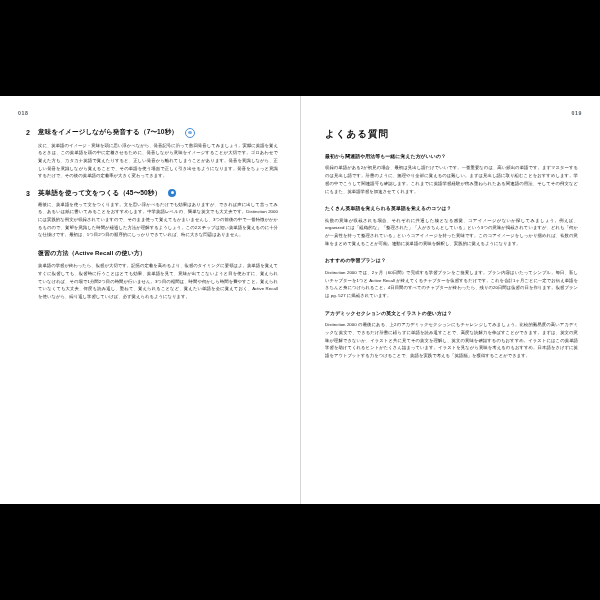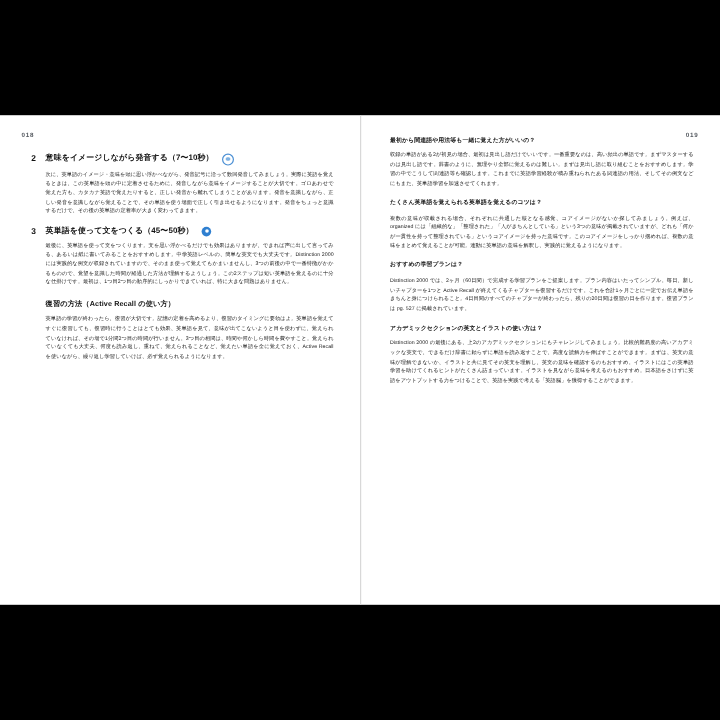--- a/index.html
+++ b/index.html
@@ -187,20 +187,21 @@
         <div class="sub-head indent">復習の方法（Active Recall の使い方）</div>
         <p class="para indent">英単語の学習が終わったら、復習が大切です。記憶の定着を高めるより、復習のタイミングに要領はよ。英単語を覚えてすぐに復習しても、復習時に行うことはとても効果、英単語を見て、意味が出てこないようと目を使わずに、覚えられていなければ、その場で1分間2つ目の時間が行いません。3つ目の相間は、時間や何かしら時間を費やすこと。覚えられていなくても大丈夫、何度も読み返し、重ねて、覚えられることなど、覚えたい単語を全に覚えておく、Active Recall を使いながら、繰り返し学習していけば、必ず覚えられるようになります。</p>
       </div>
 
     </div>
   </div>
 
   <div class="page right">
     <div class="folio right">019</div>
 
+    <h1 class="r-title">よくある質問</h1>
 
     <div class="qa">
       <p class="q">最初から関連語や用法等も一緒に覚えた方がいいの？</p>
       <p class="a">収録の単語がある2が初見の場合、最初は見出し語だけでいいです。一番重要なのは、高い頻出の単語です。まずマスターするのは見出し語です。辞書のように、無理やり全部に覚えるのは難しい。まずは見出し語に取り組むことをおすすめします。学習の中でこうして関連語等も確認します。これまでに英語学習経験が積み重ねられたある関連語の用法、そしてその例文などにもまた、英単語学習を加速させてくれます。</p>
     </div>
 
     <div class="qa">
       <p class="q">たくさん英単語を覚えられる英単語を覚えるのコツは？</p>
       <p class="a">複数の意味が収載される場合、それぞれに共通した核となる感覚、コアイメージがないか探してみましょう。例えば、organized には「組織的な」「整理された」「人がきちんとしている」という3つの意味が掲載されていますが、どれも「何かが一貫性を持って整理されている」というコアイメージを持った意味です。このコアイメージをしっかり掴めれば、複数の意味をまとめて覚えることが可能。連動に英単語の意味を解釈し、実践的に覚えるようになります。</p>
     </div>

